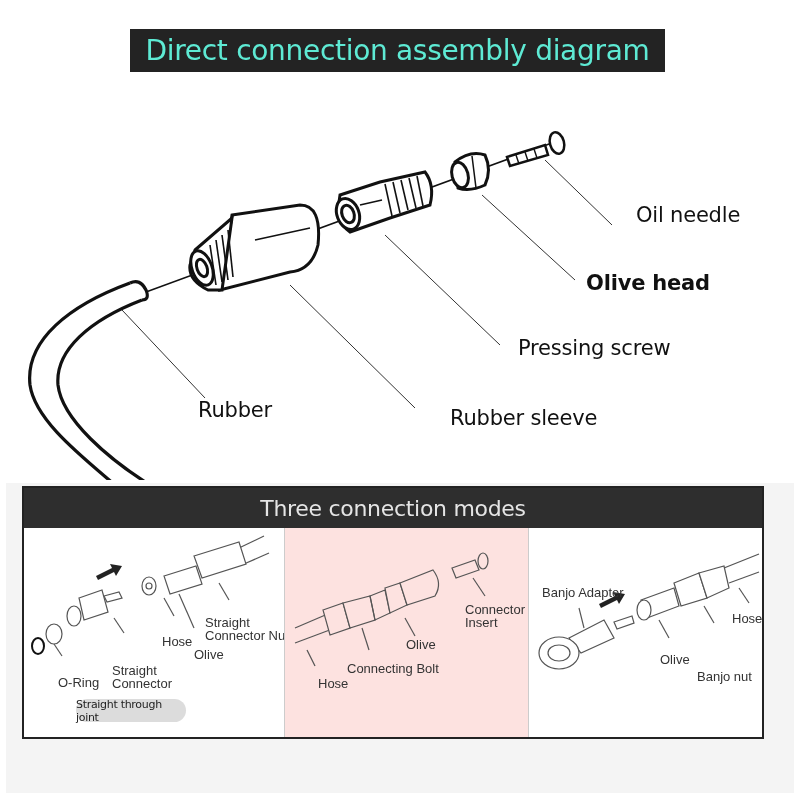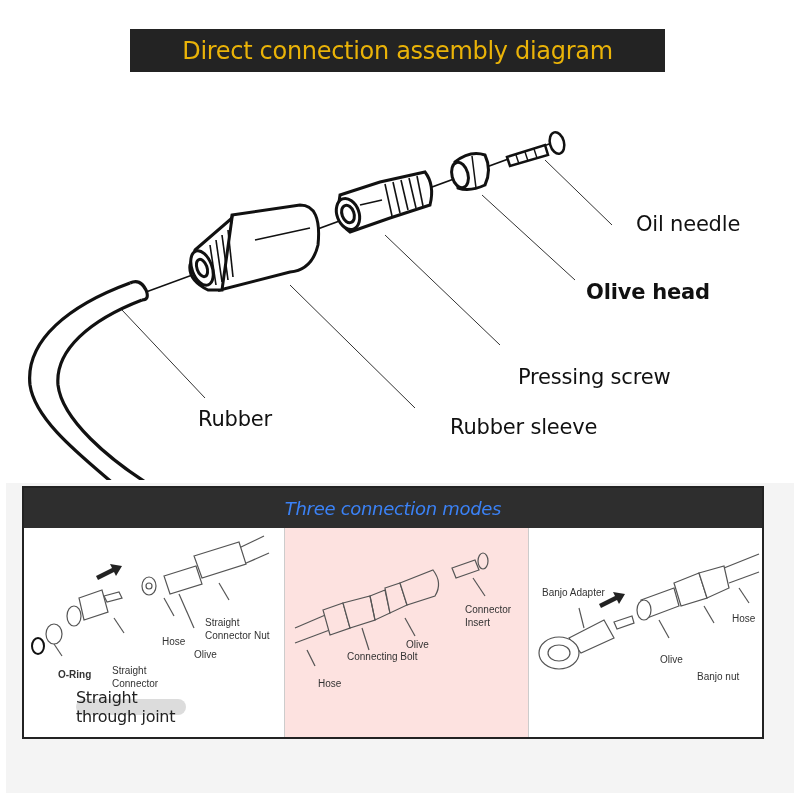--- a/index.html
+++ b/index.html
@@ -1,30 +1,30 @@
 <!DOCTYPE html>
 <html><head>
   <meta charset="utf-8">
   <style>
     html, body { margin: 0; padding: 0; }
     body { width: 800px; height: 800px; background: #ffffff; position: relative; overflow: hidden; font-family: "DejaVu Sans", sans-serif; }
-    .top-title { position: absolute; left: 130px; top: 29px; width: 535px; height: 43px; background: #232323; color: #eab308; font-size: 24px; display: flex; align-items: center; justify-content: center; letter-spacing: -0.3px; }
+    .top-title { position: absolute; left: 130px; top: 29px; width: 535px; height: 43px; background: #232323; color: #5eead4; font-size: 28px; display: flex; align-items: center; justify-content: center; letter-spacing: -0.3px; }
     .assembly { position: absolute; left: 0; top: 80px; width: 800px; height: 400px; }
-    .callout { position: absolute; font-size: 21px; color: #111; white-space: nowrap; letter-spacing: -0.2px; margin-top: 9px; }
+    .callout { position: absolute; font-size: 21px; color: #111; white-space: nowrap; letter-spacing: -0.2px; }
     .bottom-bg { position: absolute; left: 6px; top: 483px; width: 788px; height: 310px; background: #f4f4f4; }
     .modes { position: absolute; left: 22px; top: 486px; width: 742px; height: 253px; border: 2px solid #222; background: #fff; box-sizing: border-box; }
-    .modes-header { height: 40px; background: #2e2e2e; color: #3b82f6; font-size: 18px; display: flex; align-items: center; justify-content: center; letter-spacing: -0.3px; font-style: italic; }
+    .modes-header { height: 40px; background: #2e2e2e; color: #e5e5e5; font-size: 22px; display: flex; align-items: center; justify-content: center; letter-spacing: -0.3px; }
     .panels { display: flex; height: 209px; }
     .panel { position: relative; height: 100%; box-sizing: border-box; }
     .panel.p1 { width: 260px; background: #fff; }
     .panel.p2 { width: 245px; background: #fde2e0; border-left: 1px solid #ccc; border-right: 1px solid #ccc; }
     .panel.p3 { flex: 1; background: #fff; }
     .panel svg { position: absolute; left: 0; top: 0; }
-    .lbl { position: absolute; font-size: 10px; color: #333; line-height: 13px; white-space: nowrap; font-family: "Liberation Sans", sans-serif; }
-    .pill { position: absolute; top: 171px; height: 16px; border-radius: 12px; background: #dcdcdc; font-size: 16px; color: #222; display: flex; align-items: center; justify-content: center; font-family: "DejaVu Sans", sans-serif; letter-spacing: -0.3px; }
+    .lbl { position: absolute; font-size: 13px; color: #333; line-height: 13px; white-space: nowrap; font-family: "Liberation Sans", sans-serif; }
+    .pill { position: absolute; top: 171px; height: 23px; border-radius: 12px; background: #dcdcdc; font-size: 11px; color: #222; display: flex; align-items: center; justify-content: center; font-family: "DejaVu Sans", sans-serif; letter-spacing: -0.3px; }
     .p2 .pill { background: #e8c9c8; }
   </style>
 </head>
 <body>
 
 <div class="top-title">Direct connection assembly diagram</div>
 
 <svg class="assembly" width="800" height="400" viewBox="0 80 800 400">
 
   <g fill="none" stroke="#111" stroke-width="3.2">
@@ -83,21 +83,21 @@
     <line x1="545" y1="160" x2="612" y2="225"></line>
     <line x1="482" y1="195" x2="575" y2="280"></line>
     <line x1="385" y1="235" x2="500" y2="345"></line>
     <line x1="290" y1="285" x2="415" y2="408"></line>
     <line x1="122" y1="310" x2="205" y2="398"></line>
   </g>
 </svg>
 
 <div class="callout" style="left:636px; top:203px;">Oil needle</div>
 <div class="callout" style="left:586px; top:271px;font-weight:bold;">Olive head</div>
-<div class="callout" style="left:518px; top:356px;">Pressing screw</div>
+<div class="callout" style="left:518px; top:336px;">Pressing screw</div>
 <div class="callout" style="left:198px; top:398px;">Rubber</div>
 <div class="callout" style="left:450px; top:406px;">Rubber sleeve</div>
 
 <div class="bottom-bg"></div>
 
 <div class="modes">
   <div class="modes-header">Three connection modes</div>
   <div class="panels">
 
     <div class="panel p1">
@@ -115,21 +115,21 @@
           <ellipse cx="30" cy="106" rx="8" ry="10" fill="#fff"></ellipse>
           <line x1="30" y1="116" x2="38" y2="128"></line>
             <line x1="90" y1="90" x2="100" y2="105"></line>
           <line x1="140" y1="70" x2="150" y2="88"></line>
             <line x1="155" y1="66" x2="170" y2="100"></line>
           <line x1="195" y1="55" x2="205" y2="72"></line>
         </g>
         <ellipse cx="14" cy="118" rx="6" ry="8" fill="none" stroke="#111" stroke-width="2"></ellipse>
         <path d="M72 48 L88 40 L86 36 L98 38 L92 48 L90 44 L74 52 Z" fill="#222"></path>
       </svg>
-      <div class="lbl" style="left:34px; top:140px;font-weight:bold;">O-Ring</div>
+      <div class="lbl" style="left:34px; top:148px;">O-Ring</div>
       <div class="lbl" style="left:88px; top:136px; white-space:pre;">Straight
 Connector</div>
       <div class="lbl" style="left:138px; top:107px;">Hose</div>
       <div class="lbl" style="left:170px; top:120px;">Olive</div>
       <div class="lbl" style="left:181px; top:88px; white-space:pre;">Straight
 Connector Nut</div>
       <div class="pill" style="left:52px; width:110px;">Straight through joint</div>
     </div>
 
     <div class="panel p2">
@@ -144,21 +144,21 @@
           <path d="M115 55 L148 42 Q158 55 150 68 L122 77 Z" fill="#fde2e0"></path>
           <path d="M167 40 L190 32 L194 42 L171 50 Z"></path>
             <ellipse cx="198" cy="33" rx="5" ry="8"></ellipse>
           <line x1="22" y1="122" x2="30" y2="138"></line>
             <line x1="77" y1="100" x2="84" y2="122"></line>
           <line x1="120" y1="90" x2="130" y2="108"></line>
             <line x1="188" y1="50" x2="200" y2="68"></line>
         </g>
       </svg>
       <div class="lbl" style="left:33px; top:149px;">Hose</div>
-      <div class="lbl" style="left:62px; top:122px;text-align:center;">Connecting Bolt</div>
+      <div class="lbl" style="left:62px; top:134px;text-align:center;">Connecting Bolt</div>
       <div class="lbl" style="left:121px; top:110px;">Olive</div>
       <div class="lbl" style="left:180px; top:75px; white-space:pre;">Connector
 Insert</div>
     </div>
 
     <div class="panel p3">
       <svg width="235" height="209">
         <g fill="none" stroke="#555" stroke-width="1.2">
           <line x1="195" y1="40" x2="230" y2="26"></line>
             <line x1="200" y1="55" x2="230" y2="44"></line>

